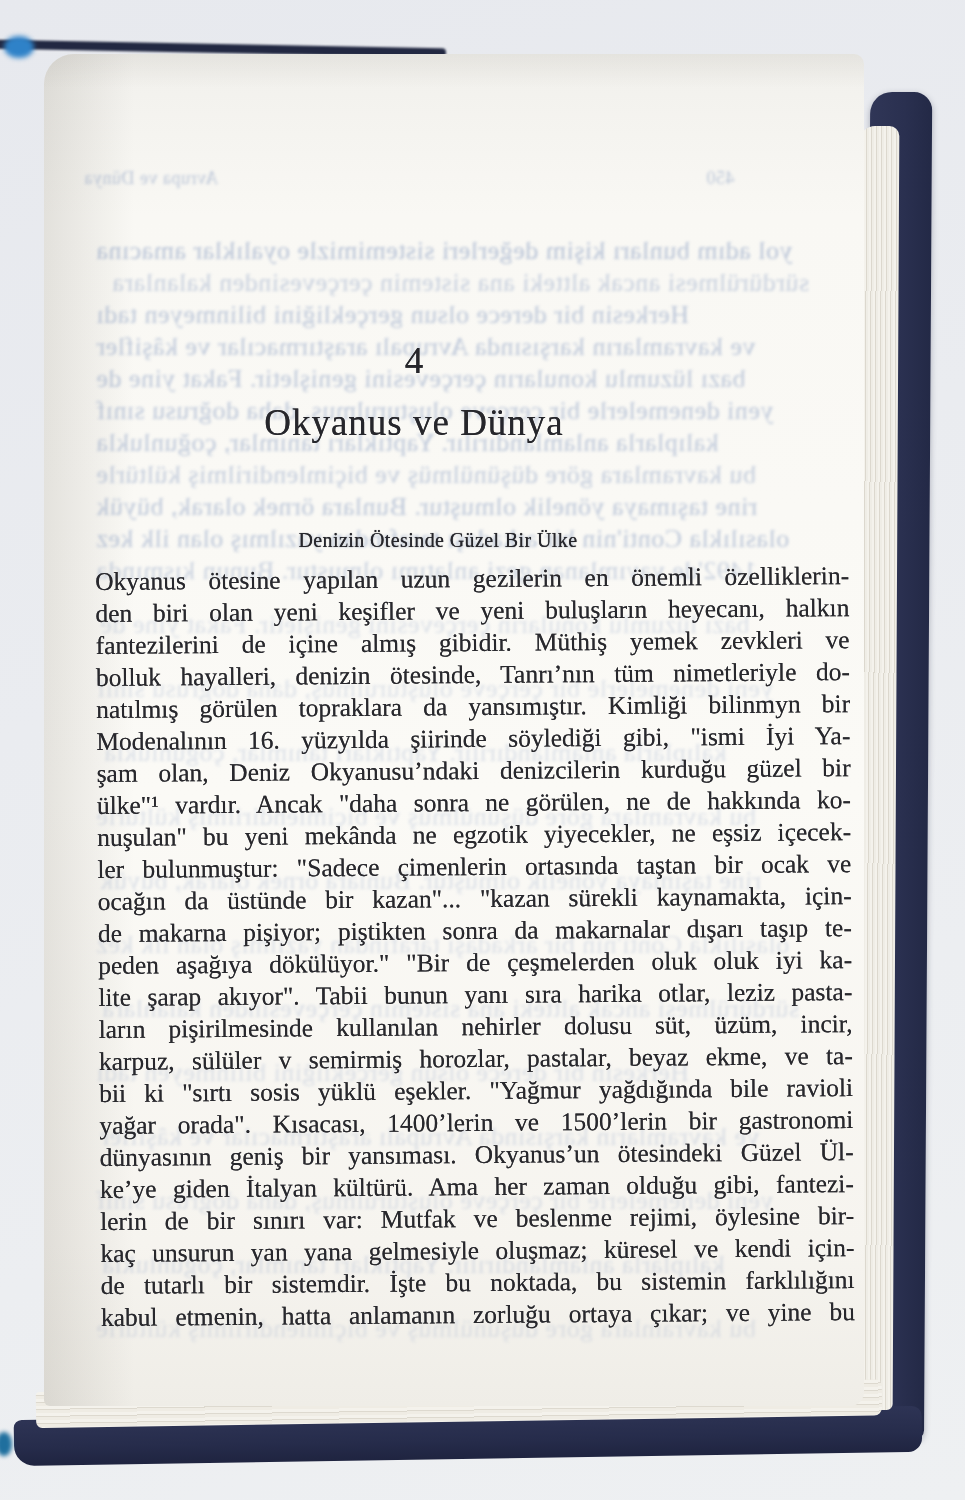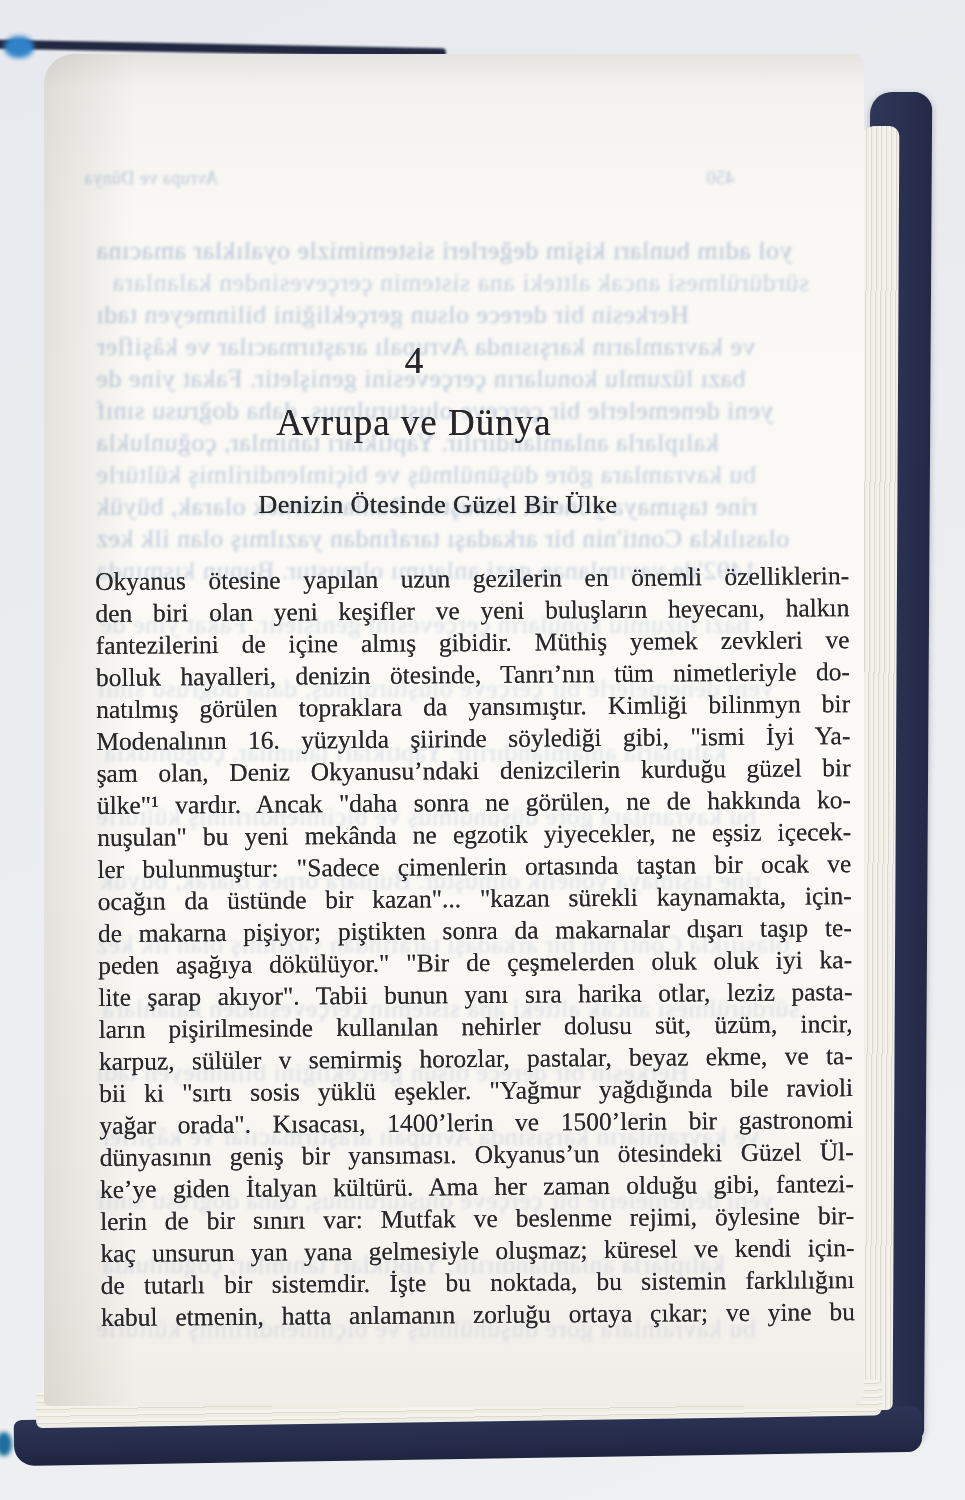--- a/index.html
+++ b/index.html
@@ -45,22 +45,22 @@
   #showthrough{position:absolute;inset:0;pointer-events:none;}
   .ghost{position:absolute;white-space:nowrap;color:#7f95bd;transform:scaleX(-1);
     filter:blur(1.7px);font-size:26px;letter-spacing:.5px;}
 
   
   .printed{position:absolute;inset:0;color:#26262b;}
   .chapter-number{position:absolute;left:-40px;top:288px;width:100%;text-align:center;
     font-size:37px;line-height:1;text-shadow:0 0 .6px rgba(30,30,35,.85);}
   .chapter-title{position:absolute;left:-40px;top:350px;width:100%;text-align:center;
     font-size:37px;line-height:1;letter-spacing:1px;text-shadow:0 0 .6px rgba(30,30,35,.85);}
-  .section-title{position:absolute;left:-16px;top:438px;width:100%;text-align:center;
-    font-size:26px;line-height:1;letter-spacing:.4px;text-shadow:0 0 .7px rgba(30,30,35,.9);}
+  .section-title{position:absolute;left:-16px;top:476px;width:100%;text-align:center;
+    font-size:20px;line-height:1;letter-spacing:.4px;text-shadow:0 0 .7px rgba(30,30,35,.9);}
   #body{position:absolute;left:51px;top:512px;width:754px;
     transform:rotate(-.45deg);transform-origin:0 0;}
   .bline{font-size:25.5px;line-height:32px;white-space:normal;
     text-align:justify;text-align-last:justify;color:#28282d;
     text-shadow:0 0 .6px rgba(35,35,40,.8);}
 </style>
 </head>
 <body>
 
 <div id="photo">
@@ -101,21 +101,21 @@
         <span class="ghost" style="left: 58px; top: 940px; opacity: 0.26;">sürdürülmesi ancak altteki ana sistemin çerçevesinden kalanlara</span>
         <span class="ghost" style="left: 52px; top: 1004px; opacity: 0.25;">Herkesin bir derece olsun gerçekliğini bilinmeyen tadı</span>
         <span class="ghost" style="left: 56px; top: 1068px; opacity: 0.26;">ve kavramların karşısında Avrupalı araştırmacılar ve kâşifler</span>
         <span class="ghost" style="left: 52px; top: 1132px; opacity: 0.24;">yeni denemelerle bir çerçeve oluşturulmuş, daha doğrusu sınıf</span>
         <span class="ghost" style="left: 58px; top: 1196px; opacity: 0.26;">kalıplarla anlamlandırılır. Yaptıkları tanımlar, çoğunlukla</span>
         <span class="ghost" style="left: 52px; top: 1260px; opacity: 0.22;">bu kavramlara göre düşünülmüş ve biçimlendirilmiş kültürle</span>
       </div>
 
     <div class="printed">
       <div class="chapter-number">4</div>
-      <div class="chapter-title">Avrupa ve Dünya</div>
+      <div class="chapter-title">Okyanus ve Dünya</div>
       <div class="section-title">Denizin Ötesinde Güzel Bir Ülke</div>
       <div id="body">
           <div class="bline">Okyanus ötesine yapılan uzun gezilerin en önemli özelliklerin-</div>
           <div class="bline">den biri olan yeni keşifler ve yeni buluşların heyecanı, halkın</div>
           <div class="bline">fantezilerini de içine almış gibidir. Müthiş yemek zevkleri ve</div>
           <div class="bline">bolluk hayalleri, denizin ötesinde, Tanrı’nın tüm nimetleriyle do-</div>
           <div class="bline">natılmış görülen topraklara da yansımıştır. Kimliği bilinmyn bir</div>
           <div class="bline">Modenalının 16. yüzyılda şiirinde söylediği gibi, "ismi İyi Ya-</div>
           <div class="bline">şam olan, Deniz Okyanusu’ndaki denizcilerin kurduğu güzel bir</div>
           <div class="bline">ülke"¹ vardır. Ancak "daha sonra ne görülen, ne de hakkında ko-</div>

